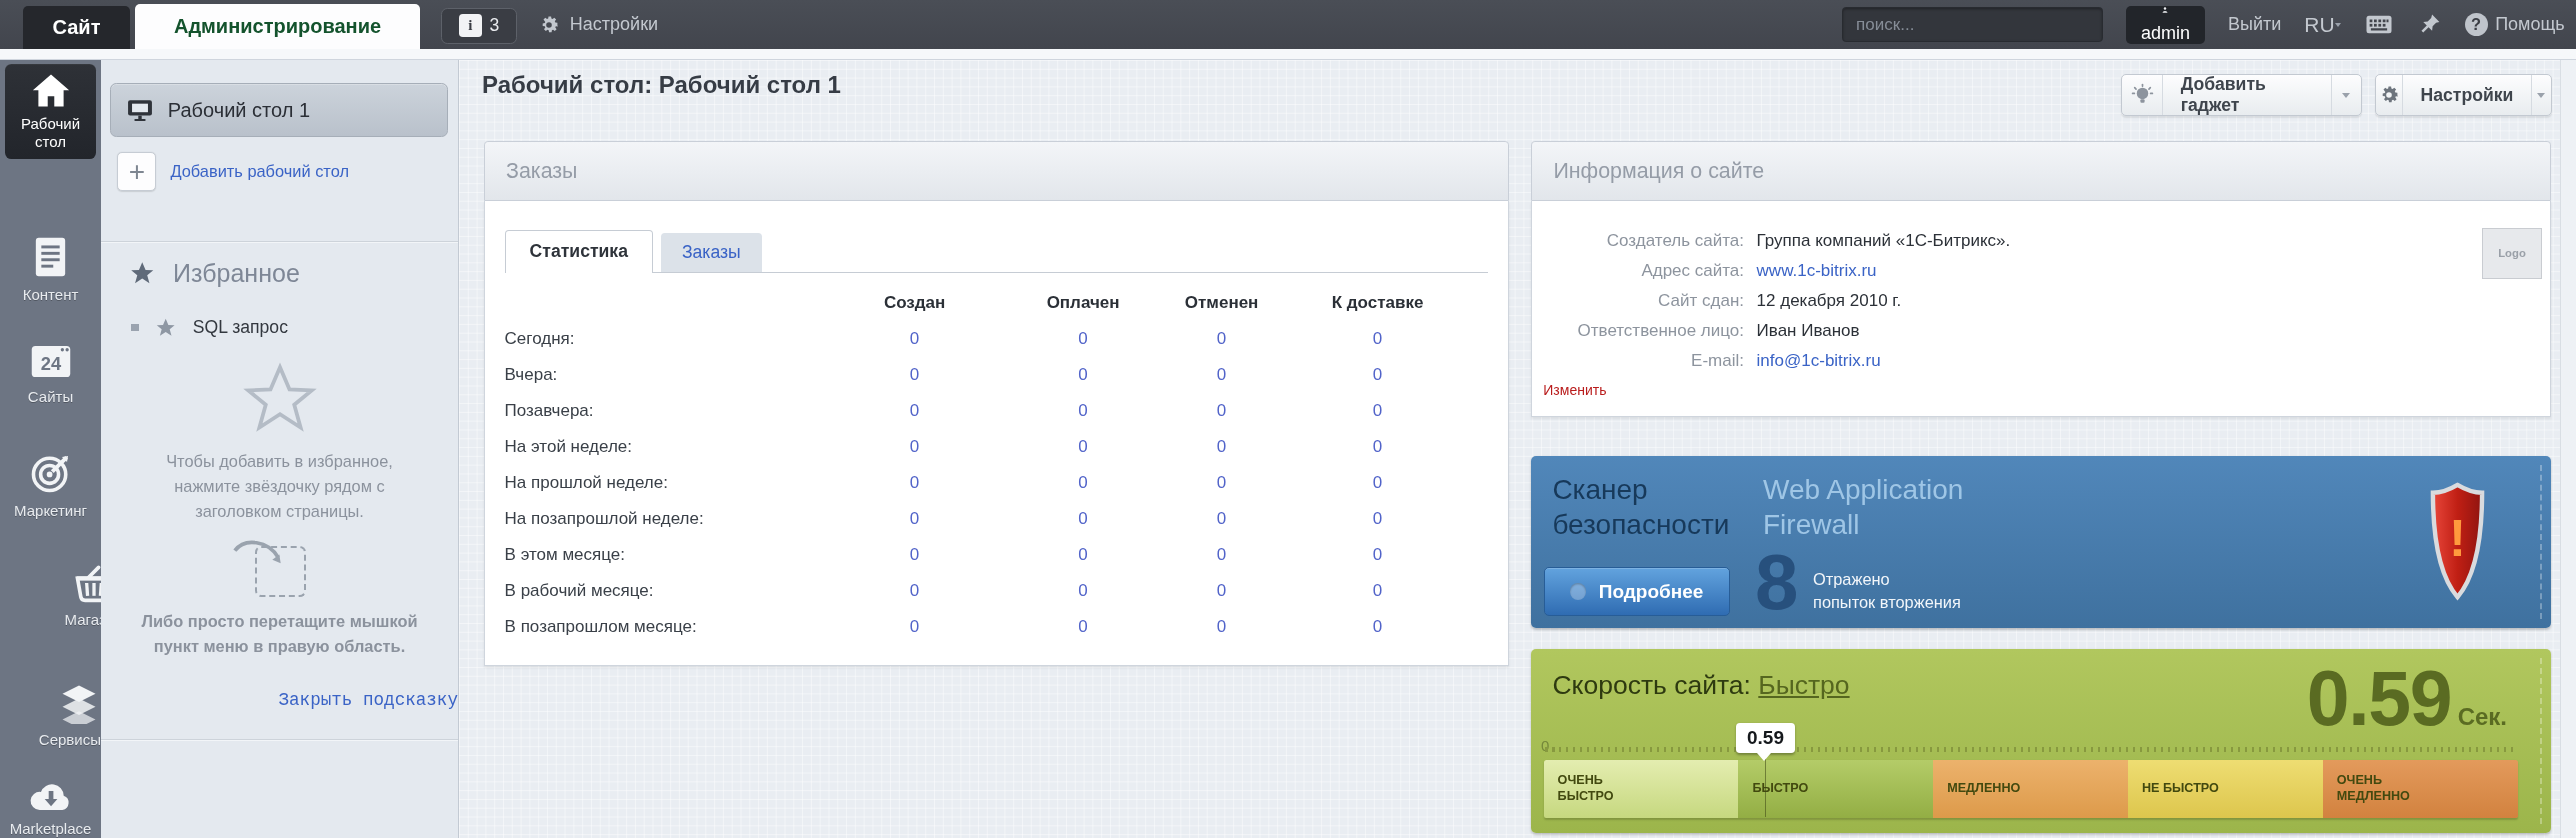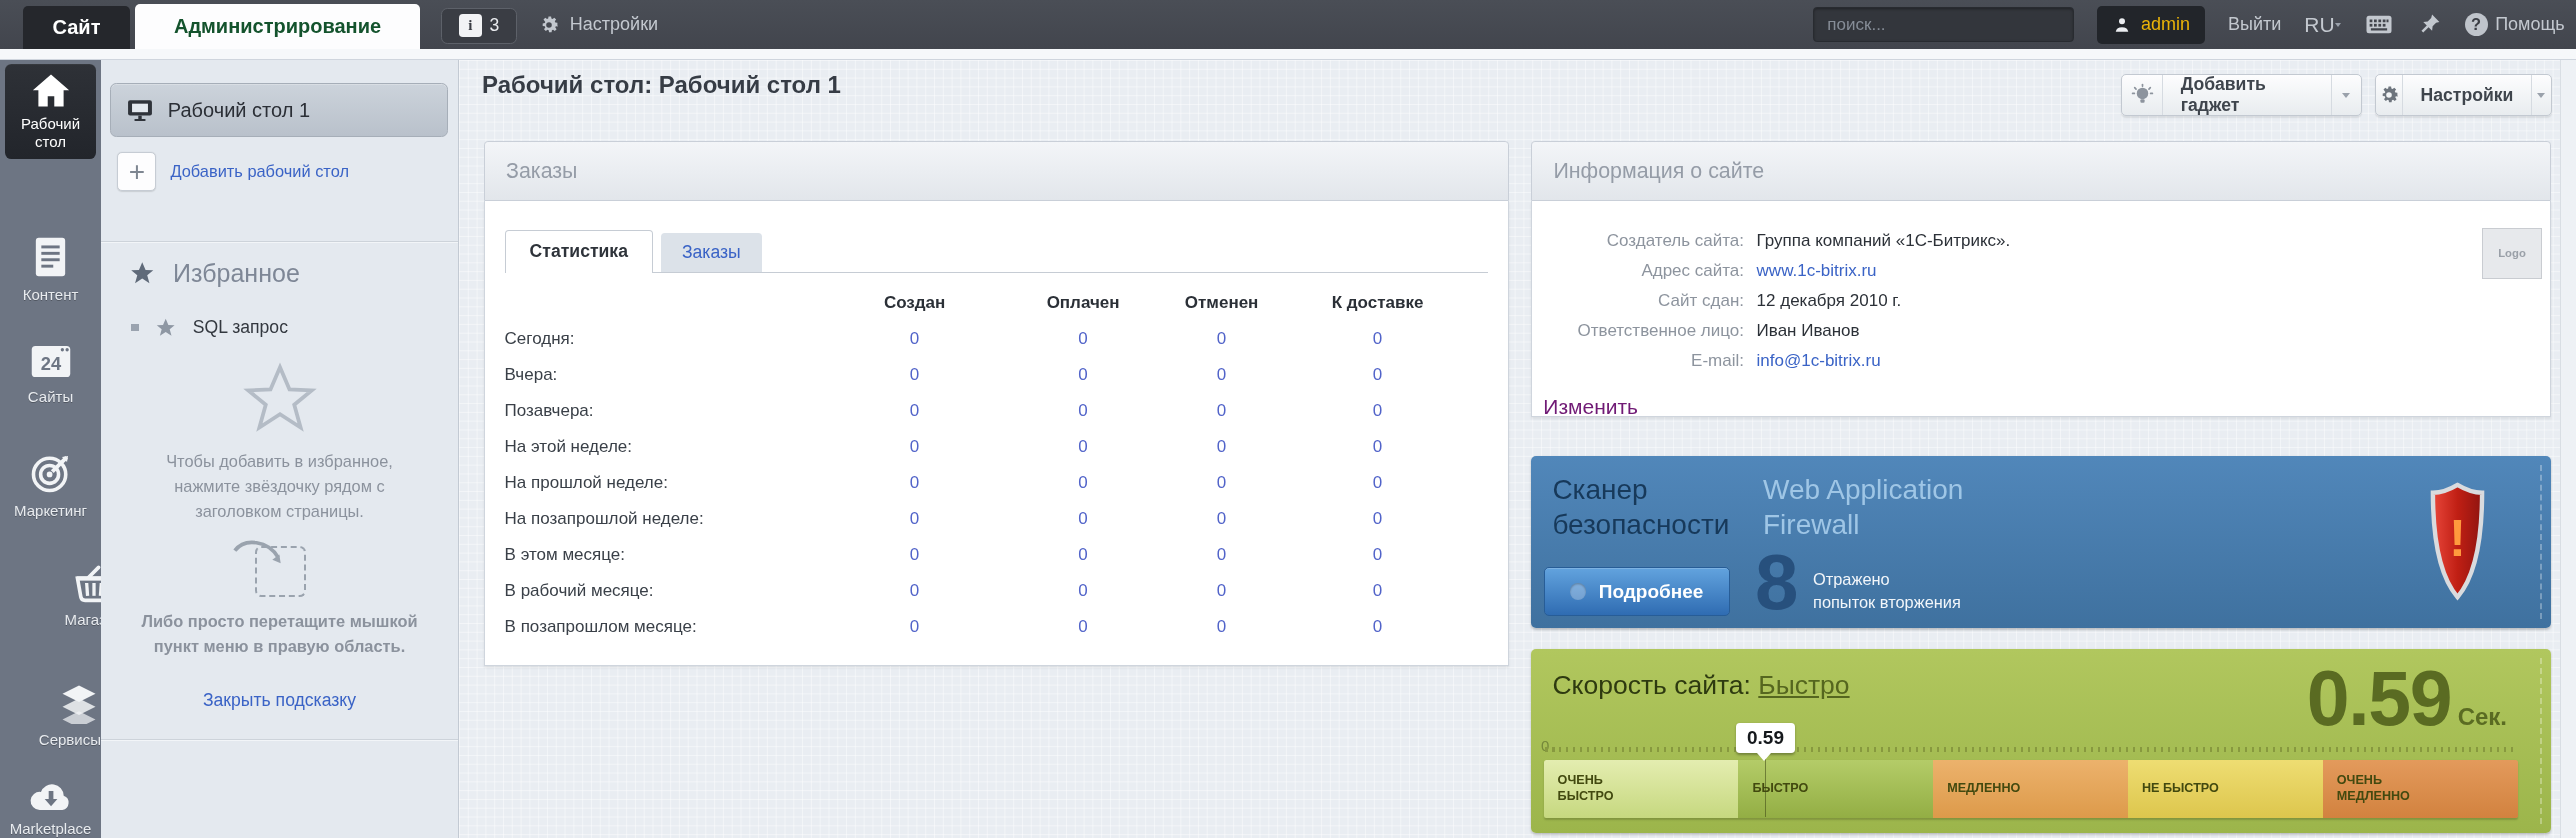--- a/index.html
+++ b/index.html
@@ -16,21 +16,21 @@
     background:#3a3d44;display:flex;align-items:center;justify-content:center;gap:7.6px;cursor:pointer;}
   .notif-icon{width:23px;height:23px;background:#f2f3f5;border-radius:3.8px;display:flex;align-items:center;justify-content:center;
     color:#3a3d44;font-weight:bold;font-size:15px;font-family:"Liberation Serif",serif;}
   .notif-count{color:#e9ebee;font-size:17.6px;}
   .top-settings{position:absolute;left:537px;top:0;height:49px;display:flex;align-items:center;gap:8.8px;color:#c3c8cf;font-size:18px;cursor:pointer;}
   .top-right{position:absolute;right:11.3px;top:0;height:49px;display:flex;align-items:center;gap:23px;}
   .searchbox{width:239px;height:33px;background:#33363c;border:0.6px solid #282b30;border-radius:3.8px;display:flex;align-items:center;
     box-shadow:inset 0 1.3px 2.5px rgba(0,0,0,.35);padding:0 8.8px 0 11.3px;gap:48px;}
   .searchbox input{flex:1;background:transparent;border:none;outline:none;color:#a7adb6;font-size:17px;font-family:"Liberation Sans",sans-serif;}
   .searchbox input::placeholder{color:#868d97;}
-  .userbtn{height:38px;padding:0 15px;background:#22252a;border-radius:5px;display:flex;align-items:center;gap:8.8px;color:#eab308;font-size:18px;cursor:pointer;}
+  .userbtn{height:38px;padding:0 15px;background:#22252a;border-radius:5px;display:flex;align-items:center;gap:8.8px;color:#ffffff;font-size:18px;cursor:pointer;flex-direction:column;}
   .toplink{color:#c3c8cf;font-size:18px;cursor:pointer;}
   .lang{display:flex;align-items:center;color:#c3c8cf;font-size:21px;cursor:pointer;}
   .caret{width:0;height:0;border-left:4.4px solid transparent;border-right:4.4px solid transparent;border-top:5px solid #9aa1ab;}
   .help{display:flex;align-items:center;gap:7.6px;color:#c3c8cf;font-size:18px;cursor:pointer;}
   .qmark{width:23px;height:23px;border-radius:50%;background:#bfc4cb;color:#3a3d44;font-weight:bold;font-size:16.4px;display:flex;align-items:center;justify-content:center;}
   .topicon{display:flex;align-items:center;cursor:pointer;}
 
   .substrip{position:absolute;left:0;top:49px;right:0;height:10px;background:#f6f8fa;border-bottom:0.6px solid #cfd5dd;}
 
   
@@ -53,21 +53,21 @@
   .add-desk .lnk{color:#3a63c6;font-size:16.4px;}
   .mdivider{position:absolute;left:0;width:100%;height:1.3px;background:#cdd3da;border-bottom:0.6px solid #f2f5f8;}
   .fav-header{position:absolute;left:28px;top:199px;display:flex;align-items:center;gap:17.6px;color:#7e8796;font-size:25px;}
   .fav-row{position:absolute;left:30px;top:257px;display:flex;align-items:center;gap:16.4px;cursor:pointer;}
   .fav-bullet{width:7.6px;height:7.6px;background:#9aa3af;}
   .fav-row .lbl{color:#33383f;font-size:17.6px;}
   .bigstar{position:absolute;left:0;width:100%;top:301px;display:flex;justify-content:center;}
   .hint{position:absolute;left:40px;width:277px;color:#8b929d;font-size:16.4px;line-height:25px;text-align:center;}
   .dragicon{position:absolute;left:154px;top:486px;width:47px;height:47px;border:2.5px dashed #9aa3ae;border-radius:6.3px;}
   .dragarrow{position:absolute;left:126px;top:474px;}
-  .closehint{position:absolute;left:0;width:100%;top:630px;text-align:center;color:#3a63c6;font-size:17.6px;cursor:pointer;}
+  .closehint{position:absolute;left:0;width:100%;top:630px;text-align:right;color:#3a63c6;font-size:17.6px;cursor:pointer;font-family:Liberation Mono, monospace;}
 
   
   .content{position:absolute;left:459px;top:60px;right:0;bottom:0;background-color:#e9edf2;
     background-image:linear-gradient(rgba(255,255,255,.45) 0.6px,transparent 0.6px),linear-gradient(90deg,rgba(255,255,255,.45) 0.6px,transparent 0.6px);
     background-size:8.8px 8.8px;}
   .scrolltrack{position:absolute;right:0;top:0;bottom:0;width:15px;background:#eef1f5;border-left:0.6px solid #d9dee4;}
   .pagetitle{position:absolute;left:23px;top:11.3px;font-size:24px;font-weight:bold;color:#363c45;}
   .hbtn{position:absolute;top:14px;height:40px;background:linear-gradient(#fdfdfe,#e8ecef);border:0.6px solid #c3c9d1;border-radius:5px;
     display:flex;align-items:center;box-shadow:0 1.3px 1.3px rgba(0,0,0,.08);cursor:pointer;}
   .hbtn .icn{width:45px;display:flex;align-items:center;justify-content:center;border-right:0.6px solid #d6dbe1;height:100%;}
@@ -95,21 +95,21 @@
   .olabel{font-size:17px;color:#3a4048;}
   .oval{font-size:17px;color:#5163c9;text-align:center;cursor:pointer;text-decoration:none;}
 
   .info-h{left:1072px;top:81px;width:1020px;}
   .info-b{left:1072px;top:141px;width:1020px;height:216px;}
   .irows{position:absolute;left:10px;top:25px;}
   .irow{display:flex;height:30px;align-items:center;}
   .ilabel{width:202px;text-align:right;color:#8d949e;font-size:17px;}
   .ivalue{margin-left:12.6px;color:#2c3138;font-size:17px;}
   .ivalue.link{color:#3a63c6;cursor:pointer;}
-  .editlink{position:absolute;left:11.3px;top:194px;color:#701a75;font-size:21px;cursor:pointer;}
+  .editlink{position:absolute;left:11.3px;top:181px;color:#b91c1c;font-size:14px;cursor:pointer;}
   .logobox{position:absolute;left:950px;top:26.5px;width:58px;height:49px;background:#e7e9ec;border:0.6px solid #c9ccd1;
     display:flex;align-items:center;justify-content:center;color:#9aa0a8;font-size:11.3px;font-weight:bold;}
 
   
   .sec{position:absolute;left:1072px;top:396px;width:1020px;height:172px;border-radius:5px;
     background:linear-gradient(#5187ba,#3f719f);box-shadow:0 1.3px 2.5px rgba(0,0,0,.2);}
   .sec:after{content:'';position:absolute;right:8.8px;top:8.8px;bottom:8.8px;border-right:2.5px dashed rgba(255,255,255,.30);}
   .sec-title{position:absolute;left:21.4px;top:16.4px;font-size:28px;line-height:35px;color:#17395a;}
   .sec-sub{position:absolute;left:232px;top:16.4px;font-size:28px;line-height:35px;color:#9fc6e6;}
   .sec-btn{position:absolute;left:12.6px;top:111px;width:184px;height:47px;border-radius:5px;border:0.6px solid #275d97;

